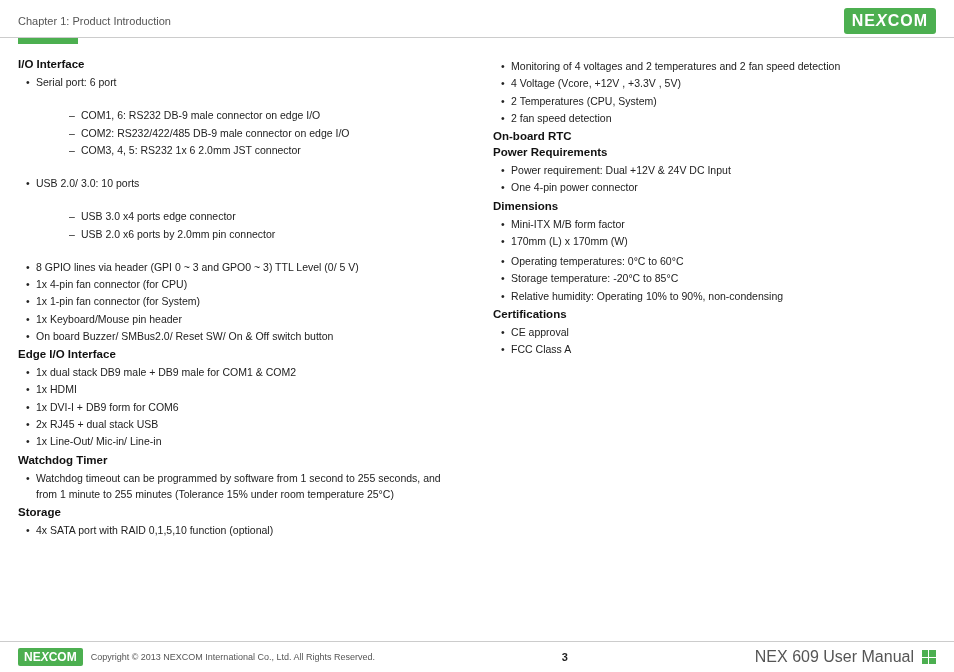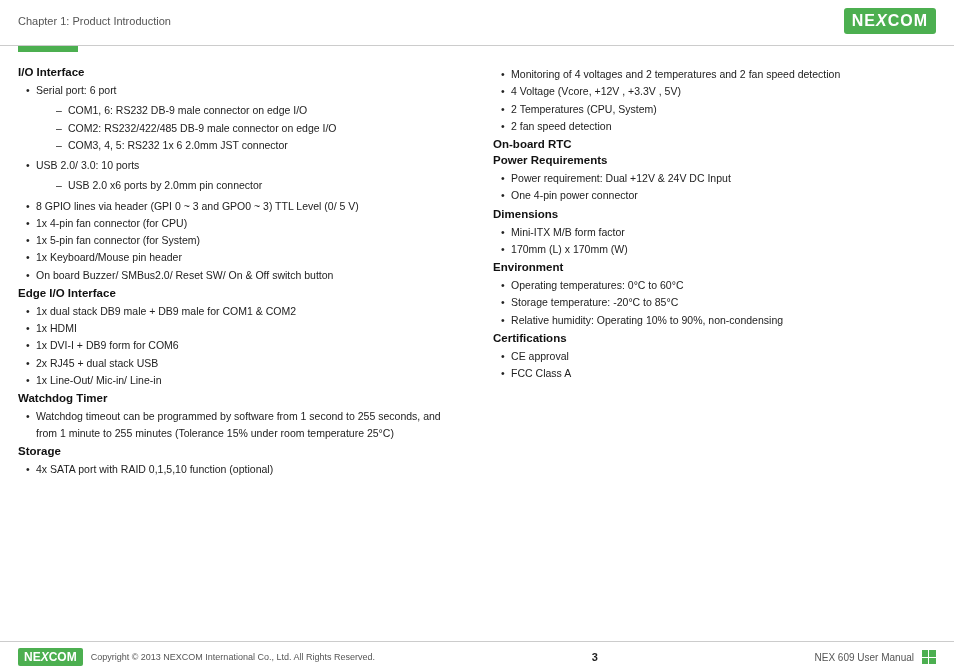--- a/index.html
+++ b/index.html
@@ -11,21 +11,21 @@
       color: #222;
       background: #fff;
       overflow: hidden;
     }
 
     
     .header {
       display: flex;
       justify-content: space-between;
       align-items: center;
-      padding: 8px 18px 11px 18px;
+      padding: 8px 18px 3px 18px;
       border-bottom: 1px solid #ccc;
     }
     .header-title {
       font-size: 11px;
       color: #555;
     }
     .logo-box {
       background: #4caf50;
       padding: 4px 8px;
       border-radius: 3px;
@@ -96,21 +96,21 @@
     ul li::before {
       content: "•";
       position: absolute;
       left: 0;
       color: #222;
     }
 
     .sub-list {
       list-style: none;
       padding-left: 16px;
-      margin: 4px;
+      margin: 17px;
     }
 
     .sub-list li {
       padding-left: 12px;
       font-size: 10.5px;
     }
 
     .sub-list li::before {
       content: "–";
       position: absolute;
@@ -153,21 +153,21 @@
       color: #222;
     }
 
     .footer-right {
       display: flex;
       align-items: center;
       gap: 8px;
     }
 
     .footer-model {
-      font-size: 10px;
+      font-size: 16px;
       color: #555;
     }
 
     .footer-icon {
       display: grid;
       grid-template-columns: 1fr 1fr;
       gap: 1px;
       width: 14px;
       height: 14px;
     }
@@ -200,26 +200,27 @@
         <ul>
           <li>Serial port: 6 port
             <ul class="sub-list">
               <li>COM1, 6: RS232 DB-9 male connector on edge I/O</li>
               <li>COM2: RS232/422/485 DB-9 male connector on edge I/O</li>
               <li>COM3, 4, 5: RS232 1x 6 2.0mm JST connector</li>
             </ul>
           </li>
           <li>USB 2.0/ 3.0: 10 ports
             <ul class="sub-list">
+              <li>USB 3.0 x4 ports edge connector</li>
               <li>USB 2.0 x6 ports by 2.0mm pin connector</li>
             </ul>
           </li>
           <li>8 GPIO lines via header (GPI 0 ~ 3 and GPO0 ~ 3) TTL Level (0/ 5 V)</li>
           <li>1x 4-pin fan connector (for CPU)</li>
-          <li>1x 5-pin fan connector (for System)</li>
+          <li>1x 1-pin fan connector (for System)</li>
           <li>1x Keyboard/Mouse pin header</li>
           <li>On board Buzzer/ SMBus2.0/ Reset SW/ On &amp; Off switch button</li>
         </ul>
       </div>
 
       <div>
         <div class="section-title">Edge I/O Interface</div>
         <ul>
           <li>1x dual stack DB9 male + DB9 male for COM1 &amp; COM2</li>
           <li>1x HDMI</li>
@@ -271,21 +272,20 @@
 
       <div>
         <div class="section-title">Dimensions</div>
         <ul>
           <li>Mini-ITX M/B form factor</li>
           <li>170mm (L) x 170mm (W)</li>
         </ul>
       </div>
 
       <div>
-        <div class="section-title">Environment</div>
         <ul>
           <li>Operating temperatures: 0°C to 60°C</li>
           <li>Storage temperature: -20°C to 85°C</li>
           <li>Relative humidity: Operating 10% to 90%, non-condensing</li>
         </ul>
       </div>
 
       <div>
         <div class="section-title">Certifications</div>
         <ul>

